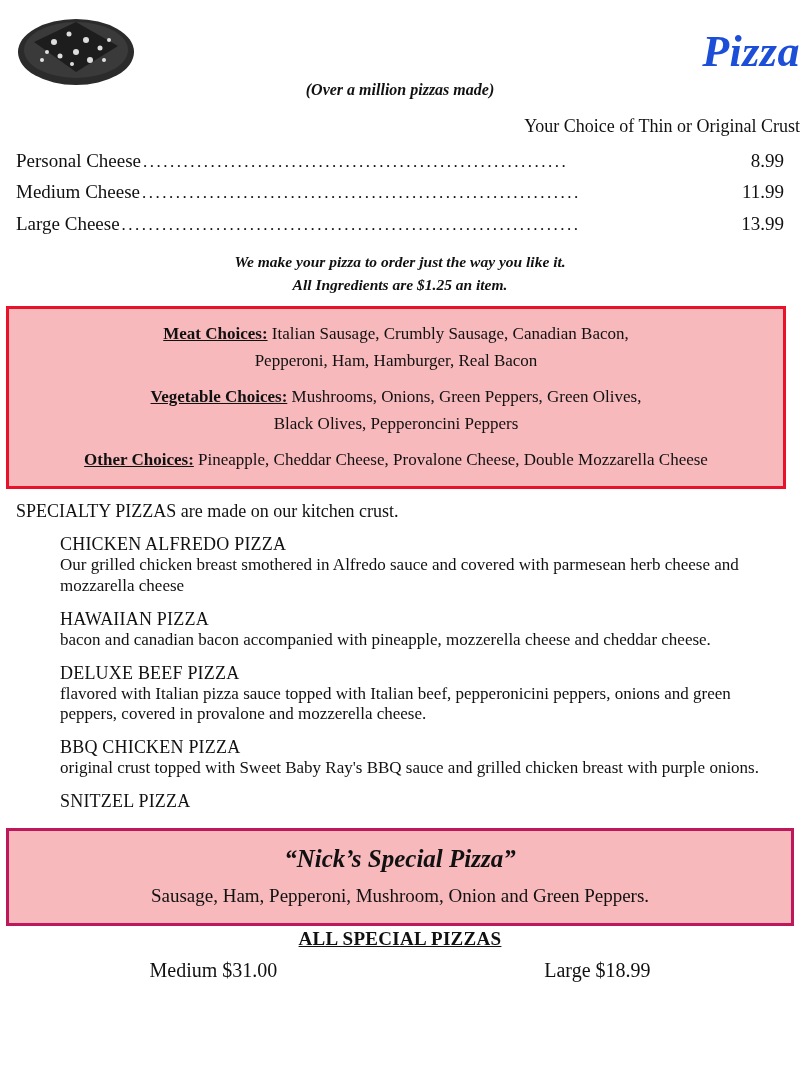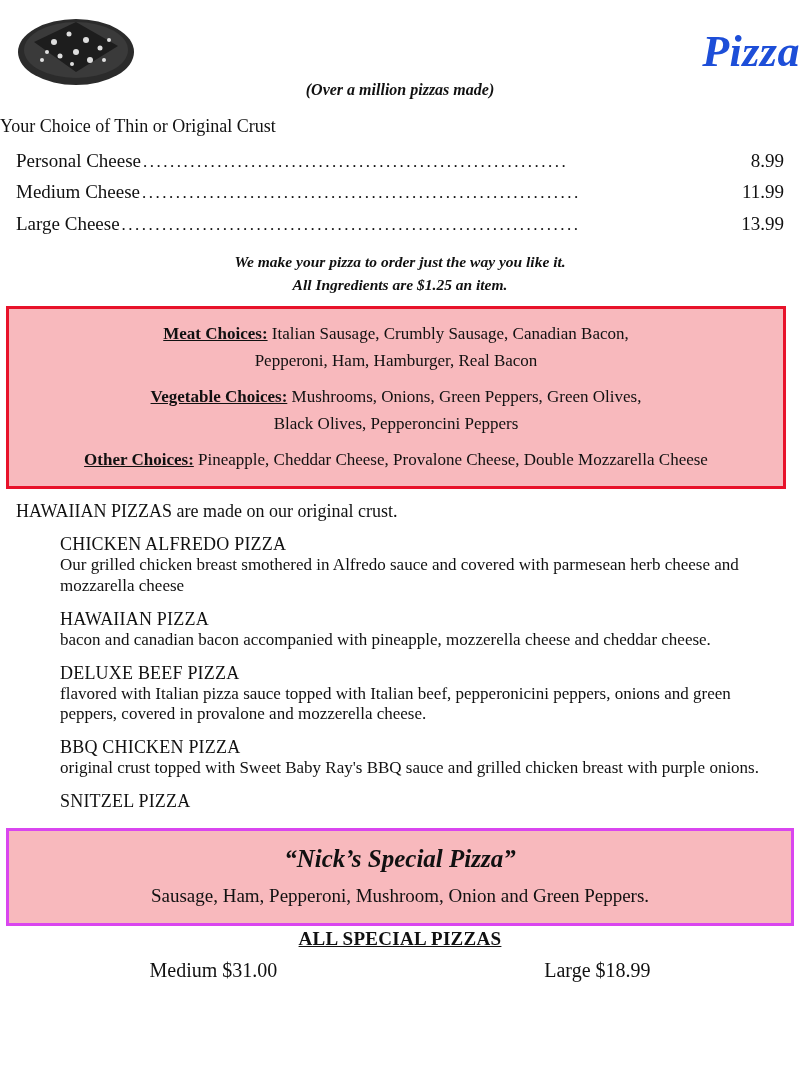--- a/index.html
+++ b/index.html
@@ -56,21 +56,21 @@
 
   .intro {
     font-size: 17.5px;
     line-height: 1.28;
     padding: 0 14px;
     text-align: justify;
     text-indent: 14px;
     margin-top: 6px;
   }
   .crust-choice {
-    text-align: left;
+    text-align: right;
     font-size: 18px;
     margin-top: 8px;
   }
 
   
   .prices {
     margin-top: 8px;
     padding: 0 16px;
   }
   .price-row {
@@ -133,21 +133,21 @@
     font-size: 18px;
     letter-spacing: 0.2px;
   }
   .spec-desc {
     font-size: 17px;
     line-height: 1.22;
   }
 
   
   .nick-box {
-    border: 3px solid #d946ef;
+    border: 3px solid #be185d;
     background: #f8b9bd;
     margin: 16px 6px 0 6px;
     padding: 14px 10px 16px 10px;
     text-align: center;
   }
   .nick-title {
     font-style: italic;
     font-weight: bold;
     font-size: 25px;
     margin: 0 0 12px 0;
@@ -242,21 +242,21 @@
       </p>
       <p class="choice-line">Black Olives, Pepperoncini Peppers</p>
     </div>
     <div class="choice-group">
       <p class="choice-line">
         <span class="choice-label">Other Choices:</span><span> Pineapple, Cheddar Cheese, Provalone Cheese, Double Mozzarella Cheese</span>
       </p>
     </div>
   </div>
 
-  <div class="specialty-intro">HAWAIIAN PIZZAS are made on our original crust.</div>
+  <div class="specialty-intro">SPECIALTY PIZZAS are made on our kitchen crust.</div>
 
   <div class="spec-list">
     <div class="spec-item">
       <div class="spec-name">CHICKEN ALFREDO PIZZA</div>
       <div class="spec-desc">Our grilled chicken breast smothered in Alfredo sauce and covered with parmesean herb cheese and mozzarella cheese</div>
     </div>
     <div class="spec-item">
       <div class="spec-name">HAWAIIAN PIZZA</div>
       <div class="spec-desc">bacon and canadian bacon accompanied with pineapple, mozzerella cheese and cheddar cheese.</div>
     </div>

